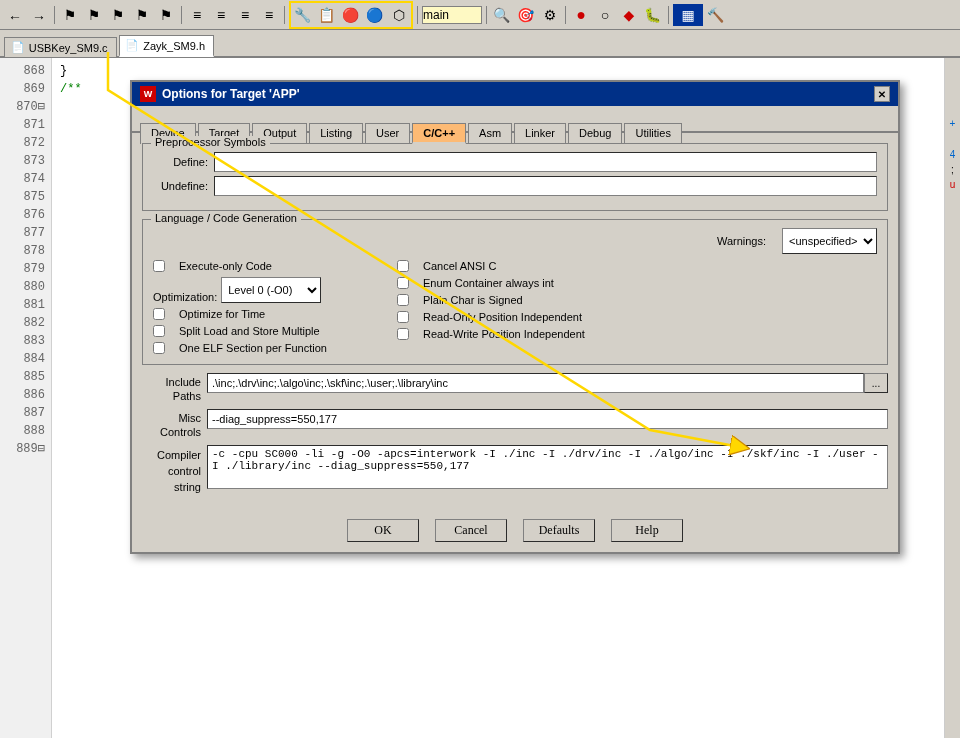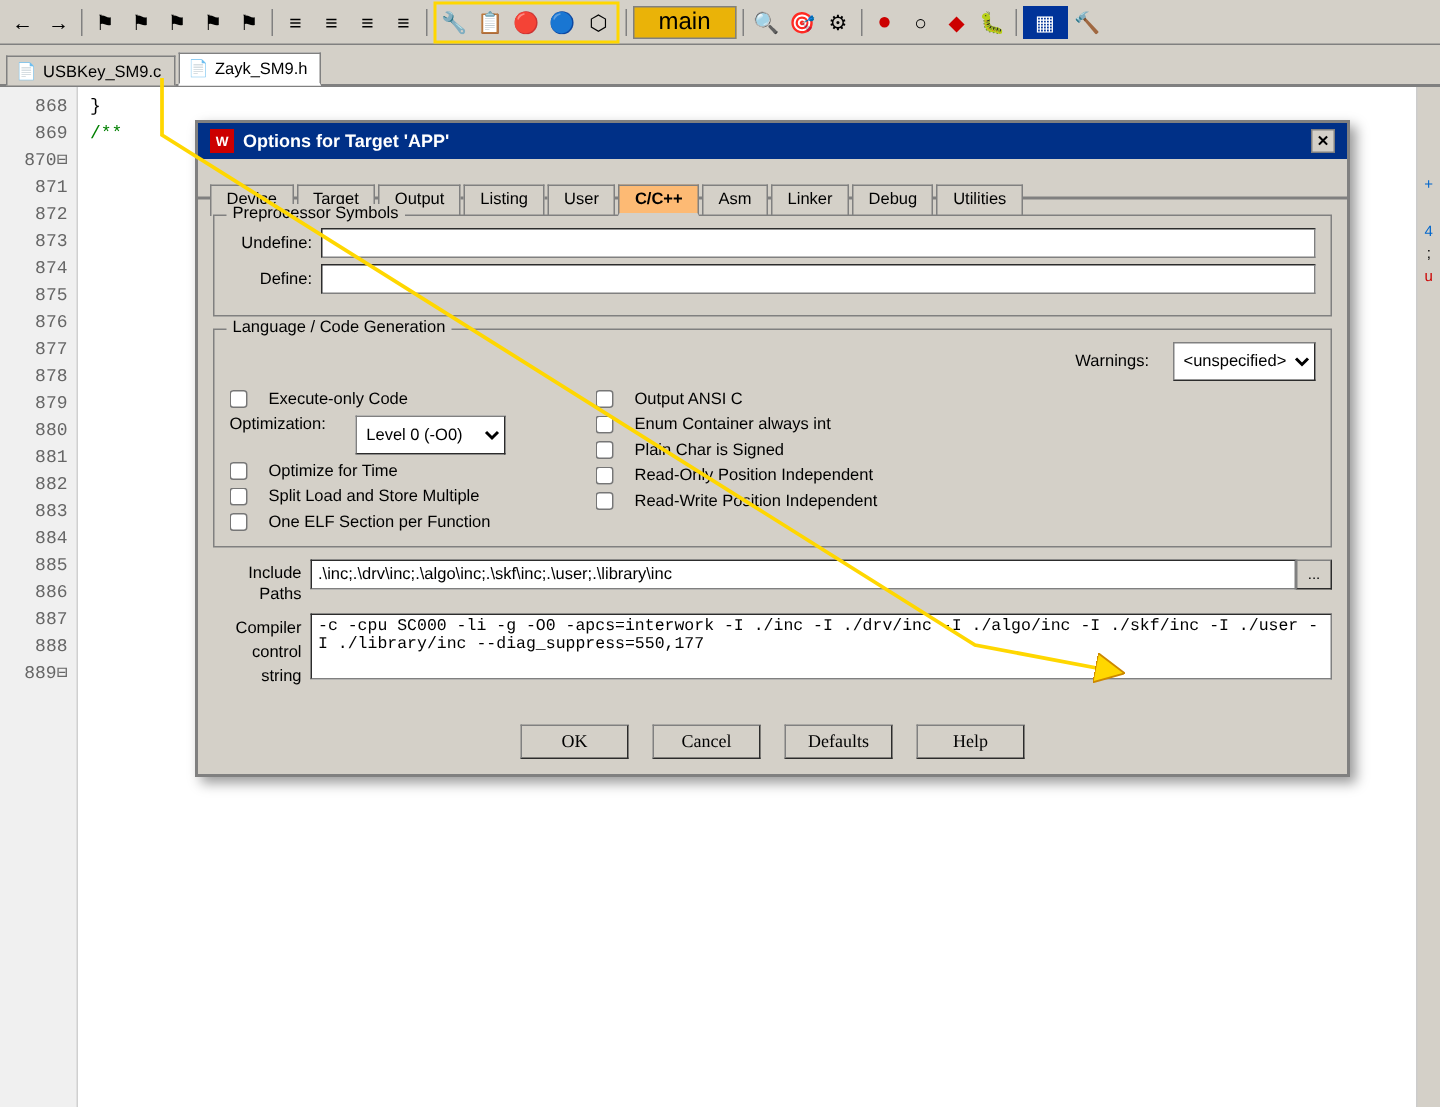--- a/index.html
+++ b/index.html
@@ -37,24 +37,24 @@
       width: 22px; height: 22px;
       background: #d4d0c8;
       border: 1px solid transparent;
       cursor: pointer;
       display: flex; align-items: center; justify-content: center;
       font-size: 14px;
     }
     .toolbar-sep { width: 1px; height: 18px; background: #808080; margin: 0 2px; }
 
     .toolbar-title {
-      background: #eab308;
+      background: #fef9c3;
       border: 1px solid #808080;
-      padding: 1px 16px;
-      font-size: 16px;
+      padding: 1px 0;
+      font-size: 12px;
       min-width: 60px;
     }
 
     
     .tabs-bar {
       position: absolute;
       top: 30px; left: 0; right: 0;
       height: 28px;
       background: #d4d0c8;
       display: flex;
@@ -476,25 +476,25 @@
       <div class="dialog-tab"><span>Linker</span></div>
       <div class="dialog-tab"><span>Debug</span></div>
       <div class="dialog-tab"><span>Utilities</span></div>
     </div>
 
     <div class="dialog-content">
 
       <div class="group-box">
         <span class="group-box-title">Preprocessor Symbols</span>
         <div class="form-row">
-          <span class="form-label">Undefine:</span>
+          <span class="form-label">Define:</span>
           <input class="form-input" type="text" value="" style="">
         </div>
         <div class="form-row">
-          <span class="form-label">Define:</span>
+          <span class="form-label">Undefine:</span>
           <input class="form-input" type="text" value="" style="">
         </div>
       </div>
 
       <div class="group-box">
         <span class="group-box-title">Language / Code Generation</span>
 
         <div style="display:flex; align-items:center; gap:8px; margin-bottom:6px;">
           <div style="flex:1;"></div>
           <div style="flex:1;"></div>
@@ -507,21 +507,21 @@
         </div>
 
         <div style="display:grid; grid-template-columns:1fr 1fr 1fr; gap:4px 8px;">
 
           <div style="display:flex; flex-direction:column; gap:5px;">
             <div class="checkbox-row">
               <input type="checkbox" style="">
               <span style="font-size:11px;">Execute-only Code</span>
             </div>
 
-            <div style="display:flex; align-items:flex-start; gap:20px; font-size:11px;">
+            <div style="display:flex; align-items:flex-end; gap:4px; font-size:11px;">
               <span>Optimization:</span>
               <select class="combo-select" style="min-width:100px;">
                 <option>Level 0 (-O0)</option>
               </select>
             </div>
             <div class="checkbox-row">
               <input type="checkbox" style="">
               <span style="font-size:11px;">Optimize for Time</span>
             </div>
             <div class="checkbox-row">
@@ -530,21 +530,21 @@
             </div>
             <div class="checkbox-row">
               <input type="checkbox" style="">
               <span style="font-size:11px;">One ELF Section per Function</span>
             </div>
           </div>
 
           <div style="display:flex; flex-direction:column; gap:5px;">
             <div class="checkbox-row">
               <input type="checkbox" style="">
-              <span style="font-size:11px;">Output ANSI C</span>
+              <span style="font-size:11px;">Cancel ANSI C</span>
             </div>
             <div class="checkbox-row">
               <input type="checkbox" style="">
               <span style="font-size:11px;">Enum Container always int</span>
             </div>
             <div class="checkbox-row">
               <input type="checkbox" style="">
               <span style="font-size:11px;">Plain Char is Signed</span>
             </div>
             <div class="checkbox-row">
@@ -561,20 +561,25 @@
         </div>
       </div>
 
       <div class="field-row">
         <span class="field-label" style="white-space:pre-line;">Include
 Paths</span>
         <input class="field-input" type="text" value=".\inc;.\drv\inc;.\algo\inc;.\skf\inc;.\user;.\library\inc" style="">
         <button class="field-btn">...</button>
       </div>
 
+      <div class="field-row">
+        <span class="field-label" style="white-space:pre-line;">Misc
+Controls</span>
+        <input class="field-input" type="text" value="--diag_suppress=550,177" style="">
+      </div>
 
       <div class="field-row">
         <span class="field-label" style="white-space:pre-line; line-height:16px;">Compiler
 control
 string</span>
         <textarea class="compiler-textarea" style="">-c -cpu SC000 -li -g -O0 -apcs=interwork -I ./inc -I ./drv/inc -I ./algo/inc -I ./skf/inc -I ./user -I ./library/inc --diag_suppress=550,177</textarea>
       </div>
 
     </div>
 

